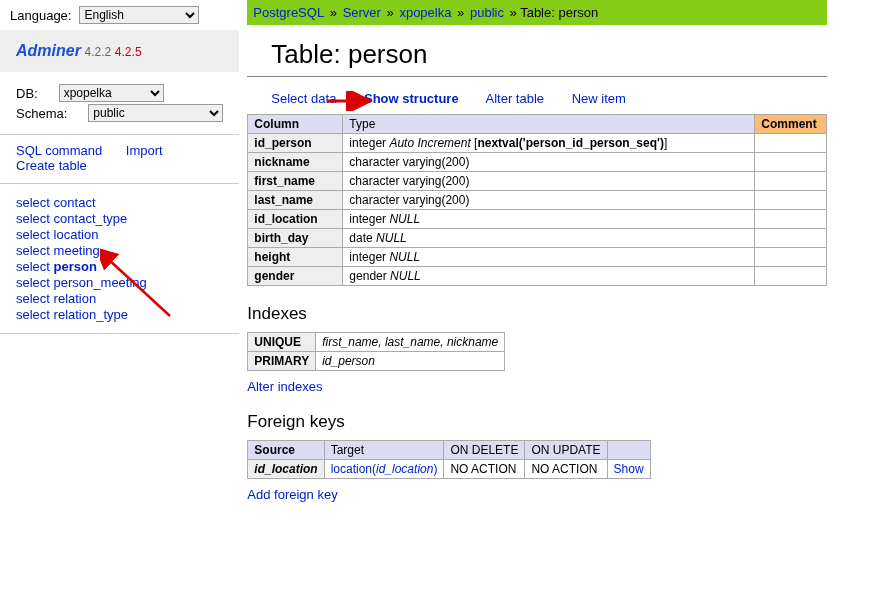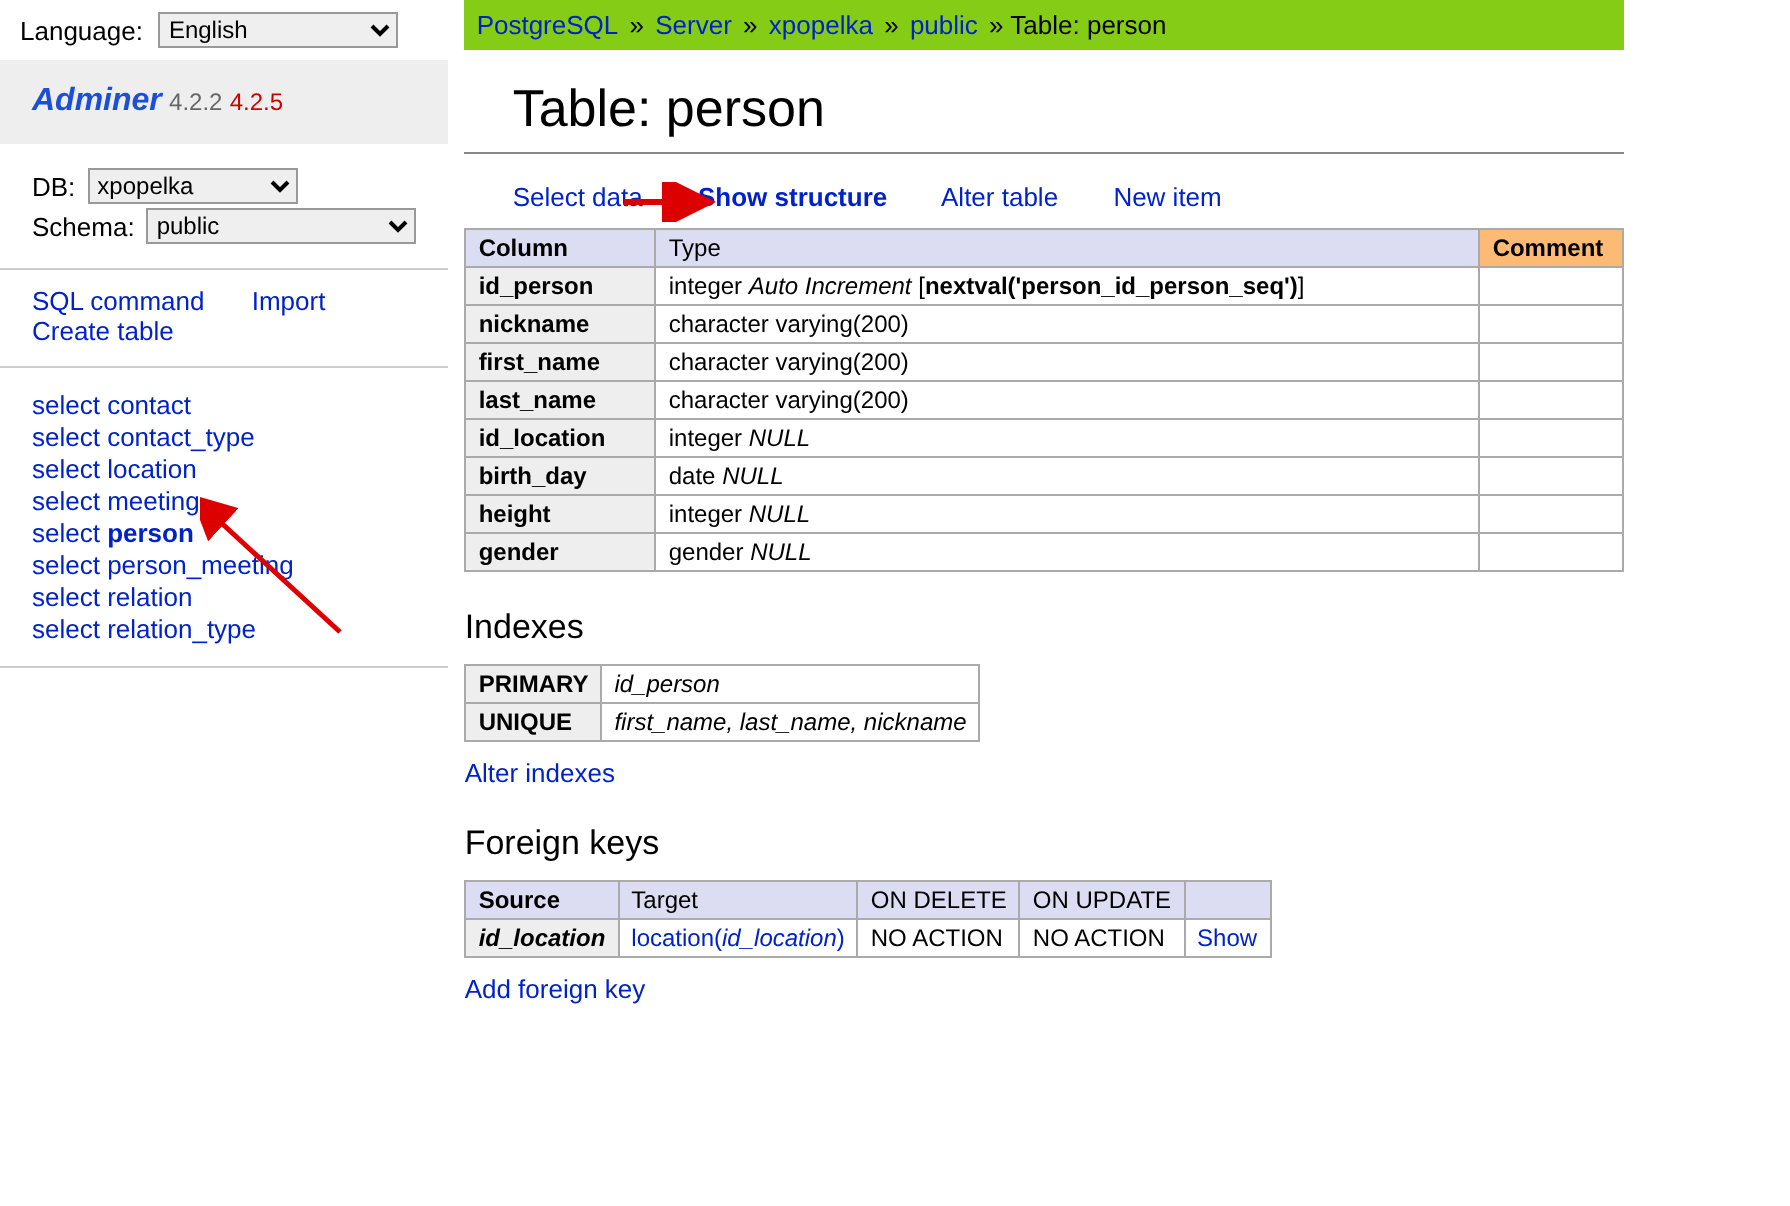--- a/index.html
+++ b/index.html
@@ -7,21 +7,21 @@
 .container { display: flex; width: 760px; }
 .sidebar { width: 285px; background: #fff; }
 .lang-bar { padding: 6px 10px; display: flex; align-items: center; gap: 8px; }
 .lang-bar label { font-size: 13px; }
 select { font-size: 12px; border: 1px solid #999; }
 .brand-box { background: #eee; padding: 12px 16px; margin-bottom: 8px; }
 .brand { font-size: 16px; font-style: italic; color: #1d4ed8; font-weight: bold; }
 .brand-ver { font-size: 12px; color: #666; }
 .brand-new { color: #c00; font-size: 12px; }
 .db-block { padding: 2px 16px 10px; border-bottom: 1px solid #ccc; }
-.db-row { display: flex; align-items: center; gap: 6px; margin: 2px 0; }
+.db-row { display: flex; align-items: center; gap: 21px; margin: 2px 0; }
 .cmd-block { padding: 8px 16px 10px; border-bottom: 1px solid #ccc; }
 .cmd-block a { margin-right: 20px; }
 .tables-block { padding: 10px 16px; border-bottom: 1px solid #ccc; }
 .tables-block div { margin: 1px 0; }
 a { color: #0022c8; text-decoration: none; }
 .main { flex: 1; padding: 0 8px 10px 8px; }
 .breadcrumb { background: #84cc16; padding: 5px 4px; margin-bottom: 14px; }
 .breadcrumb a { margin: 0 2px; }
 h2 { font-size: 26px; font-weight: normal; margin: 8px 0 6px 24px; }
 .hr { border-bottom: 1px solid #888; margin-bottom: 14px; }
@@ -173,26 +173,26 @@
             <td>gender <em>NULL</em></td>
             <td></td>
           </tr>
         </tbody>
     </table>
 
     <h3>Indexes</h3>
     <table>
       <tbody id="indexes-body">
           <tr>
+            <td class="lbl">UNIQUE</td>
+            <td><em>first_name, last_name, nickname</em></td>
+          </tr>
+          <tr>
             <td class="lbl">PRIMARY</td>
             <td><em>id_person</em></td>
-          </tr>
-          <tr>
-            <td class="lbl">UNIQUE</td>
-            <td><em>first_name, last_name, nickname</em></td>
           </tr>
         </tbody>
     </table>
     <a href="#" class="link-small">Alter indexes</a>
 
     <h3>Foreign keys</h3>
     <table>
       <thead>
         <tr>
           <th>Source</th>

